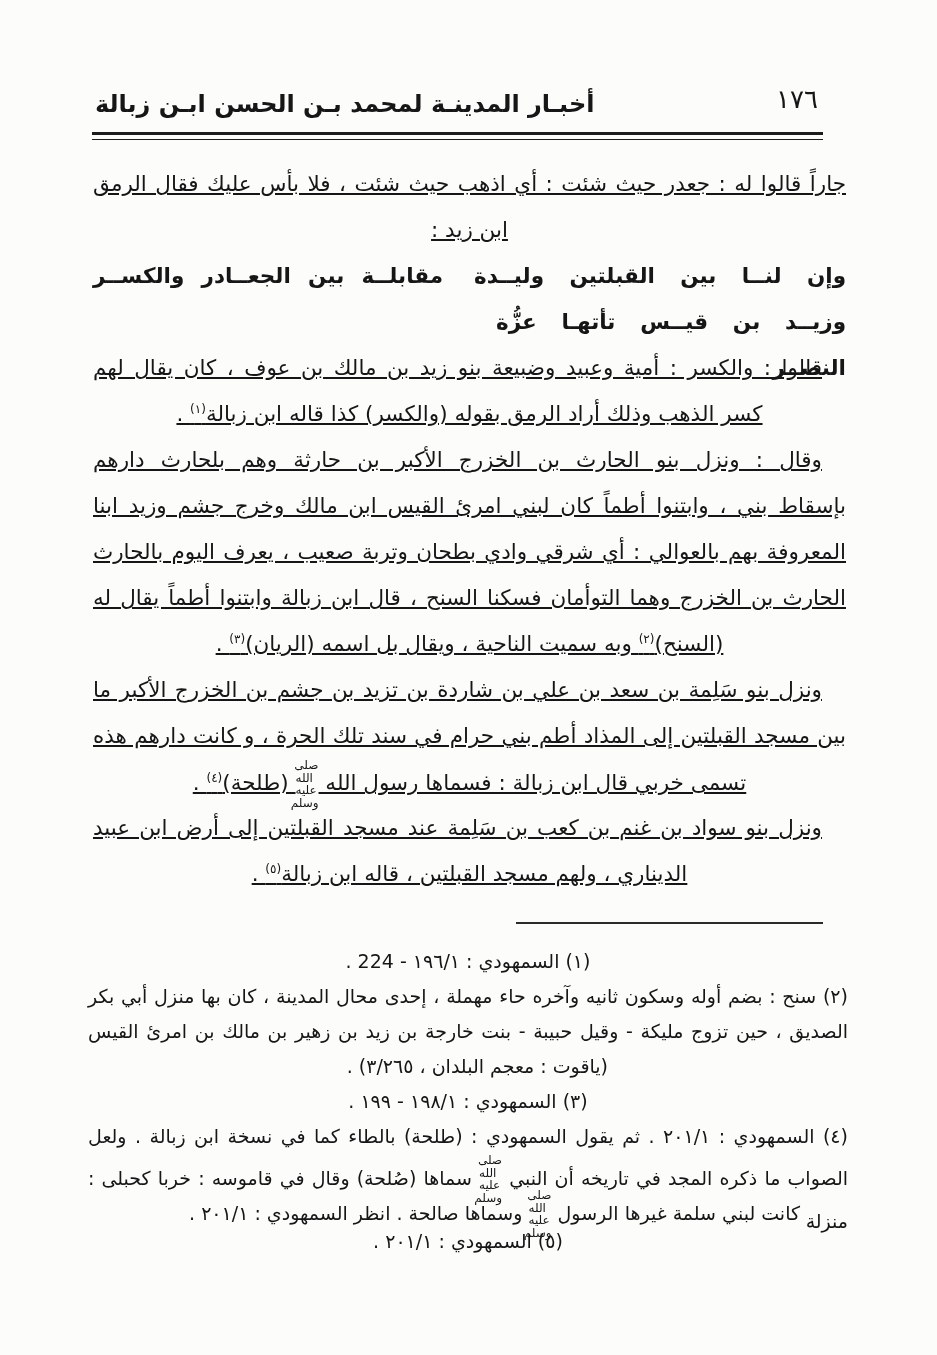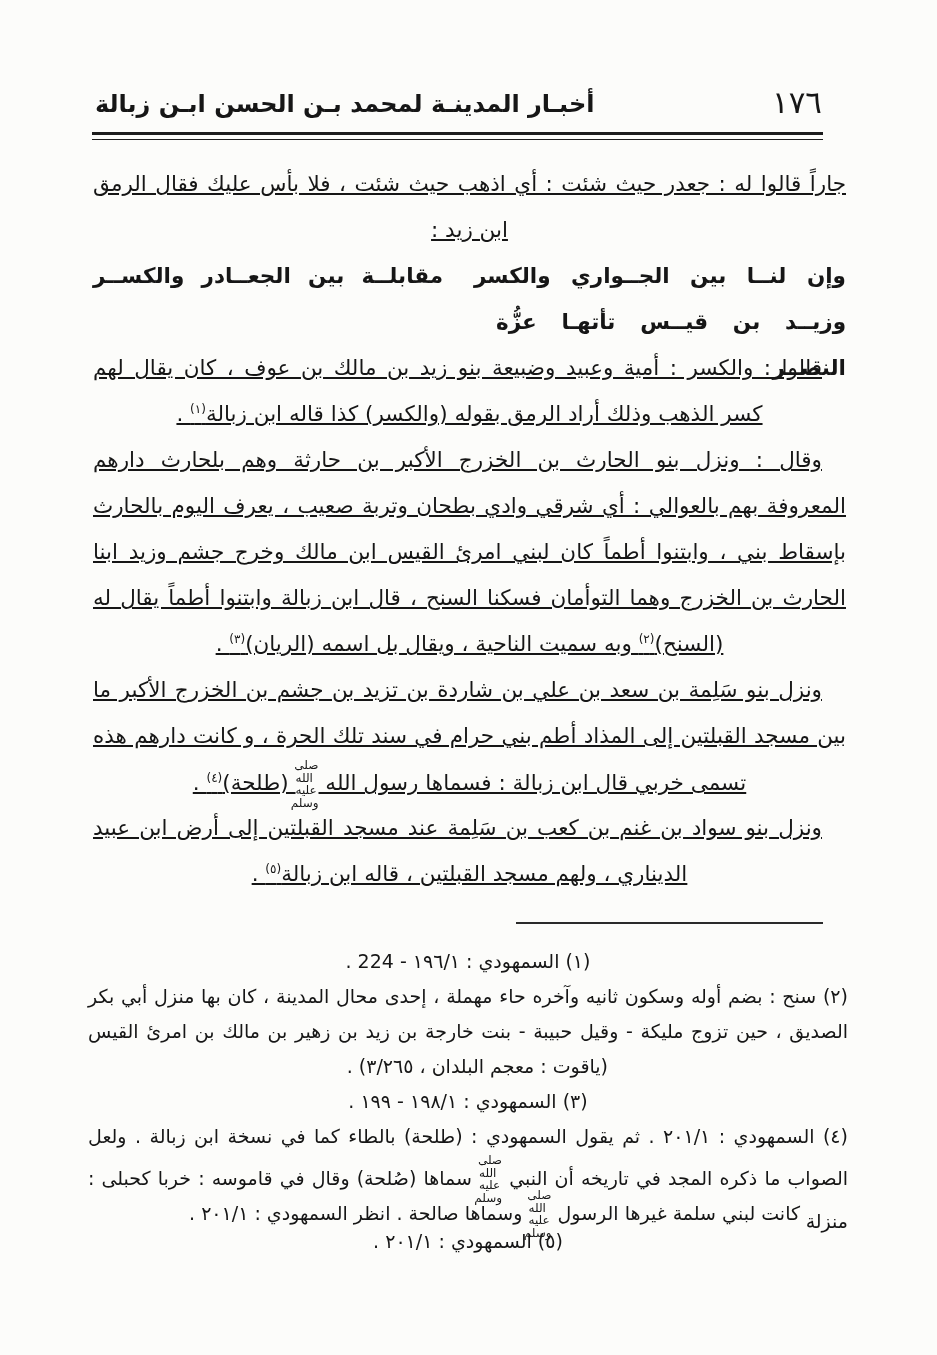--- a/index.html
+++ b/index.html
@@ -13,21 +13,21 @@
     overflow:hidden;
   }
   
   .header-title{
     position:absolute;top:90px;left:95px;
     font-size:24px;font-weight:bold;
     letter-spacing:0px;white-space:nowrap;
   }
   .page-number{
     position:absolute;top:84px;left:762px;width:70px;
-    font-size:31px;text-align:center;
+    font-size:26px;text-align:center;
   }
   .header-rule{
     position:absolute;top:132px;left:92px;width:731px;height:4px;
     border-top:3.5px solid #1c1c1c;border-bottom:1.8px solid #1c1c1c;
   }
   
   .body-text{
     position:absolute;top:161px;right:91px;width:753px;
     font-size:21.5px;
   }
@@ -78,33 +78,33 @@
 
   <div class="header-rule"></div>
 
   <div class="body-text">
     <div id="lines-before">
         <div class="line j"><span>جاراً قالوا له : جعدر حيث شئت : أي اذهب حيث شئت ، فلا بأس عليك فقال الرمق</span></div>
         <div class="line r"><span>ابن زيد :</span></div>
       </div>
     <div id="poem">
         <div class="poem-row">
-          <div class="hem hem-right">وإن لنــا بين الجــواري والكسر</div>
+          <div class="hem hem-right">وإن لنــا بين القبلتين وليــدة</div>
           <div class="hem hem-left">مقابلــة بين الجعــادر والكســر</div>
         </div>
         <div class="poem-row">
           <div class="hem hem-left">وزيــد بن قيــس تأتهـا عزُّة النصــر</div>
         </div>
       </div>
     <div id="lines-after">
         <div class="line j ind"><span>قالوا : والكسر : أمية وعبيد وضبيعة بنو زيد بن مالك بن عوف ، كان يقال لهم</span></div>
         <div class="line c"><span>كسر الذهب وذلك أراد الرمق بقوله (والكسر) كذا قاله ابن زبالة</span><span class="sup">(١)</span><span> .</span></div>
         <div class="line j ind"><span>وقال : ونزل بنو الحارث بن الخزرج الأكبر بن حارثة وهم بلحارث دارهم</span></div>
+        <div class="line j"><span>بإسقاط بني ، وابتنوا أطماً كان لبني امرئ القيس ابن مالك وخرج جشم وزيد ابنا</span></div>
         <div class="line j"><span>المعروفة بهم بالعوالي : أي شرقي وادي بطحان وتربة صعيب ، يعرف اليوم بالحارث</span></div>
-        <div class="line j"><span>بإسقاط بني ، وابتنوا أطماً كان لبني امرئ القيس ابن مالك وخرج جشم وزيد ابنا</span></div>
         <div class="line j"><span>الحارث بن الخزرج وهما التوأمان فسكنا السنح ، قال ابن زبالة وابتنوا أطماً يقال له</span></div>
         <div class="line c"><span>(السنح)</span><span class="sup">(٢)</span><span> وبه سميت الناحية ، ويقال بل اسمه (الريان)</span><span class="sup">(٣)</span><span> .</span></div>
         <div class="line j ind"><span>ونزل بنو سَلِمة بن سعد بن علي بن شاردة بن تزيد بن جشم بن الخزرج الأكبر ما</span></div>
         <div class="line j"><span>بين مسجد القبلتين إلى المذاد أطم بني حرام في سند تلك الحرة ، و كانت دارهم هذه</span></div>
         <div class="line c"><span>تسمى خربي قال ابن زبالة : فسماها رسول الله </span><span class="saw">صلى الله عليه وسلم</span><span> (طلحة)</span><span class="sup">(٤)</span><span> .</span></div>
         <div class="line j ind"><span>ونزل بنو سواد بن غنم بن كعب بن سَلِمة عند مسجد القبلتين إلى أرض ابن عبيد</span></div>
         <div class="line c"><span>الديناري ، ولهم مسجد القبلتين ، قاله ابن زبالة</span><span class="sup">(٥)</span><span> .</span></div>
       </div>
   </div>
 

